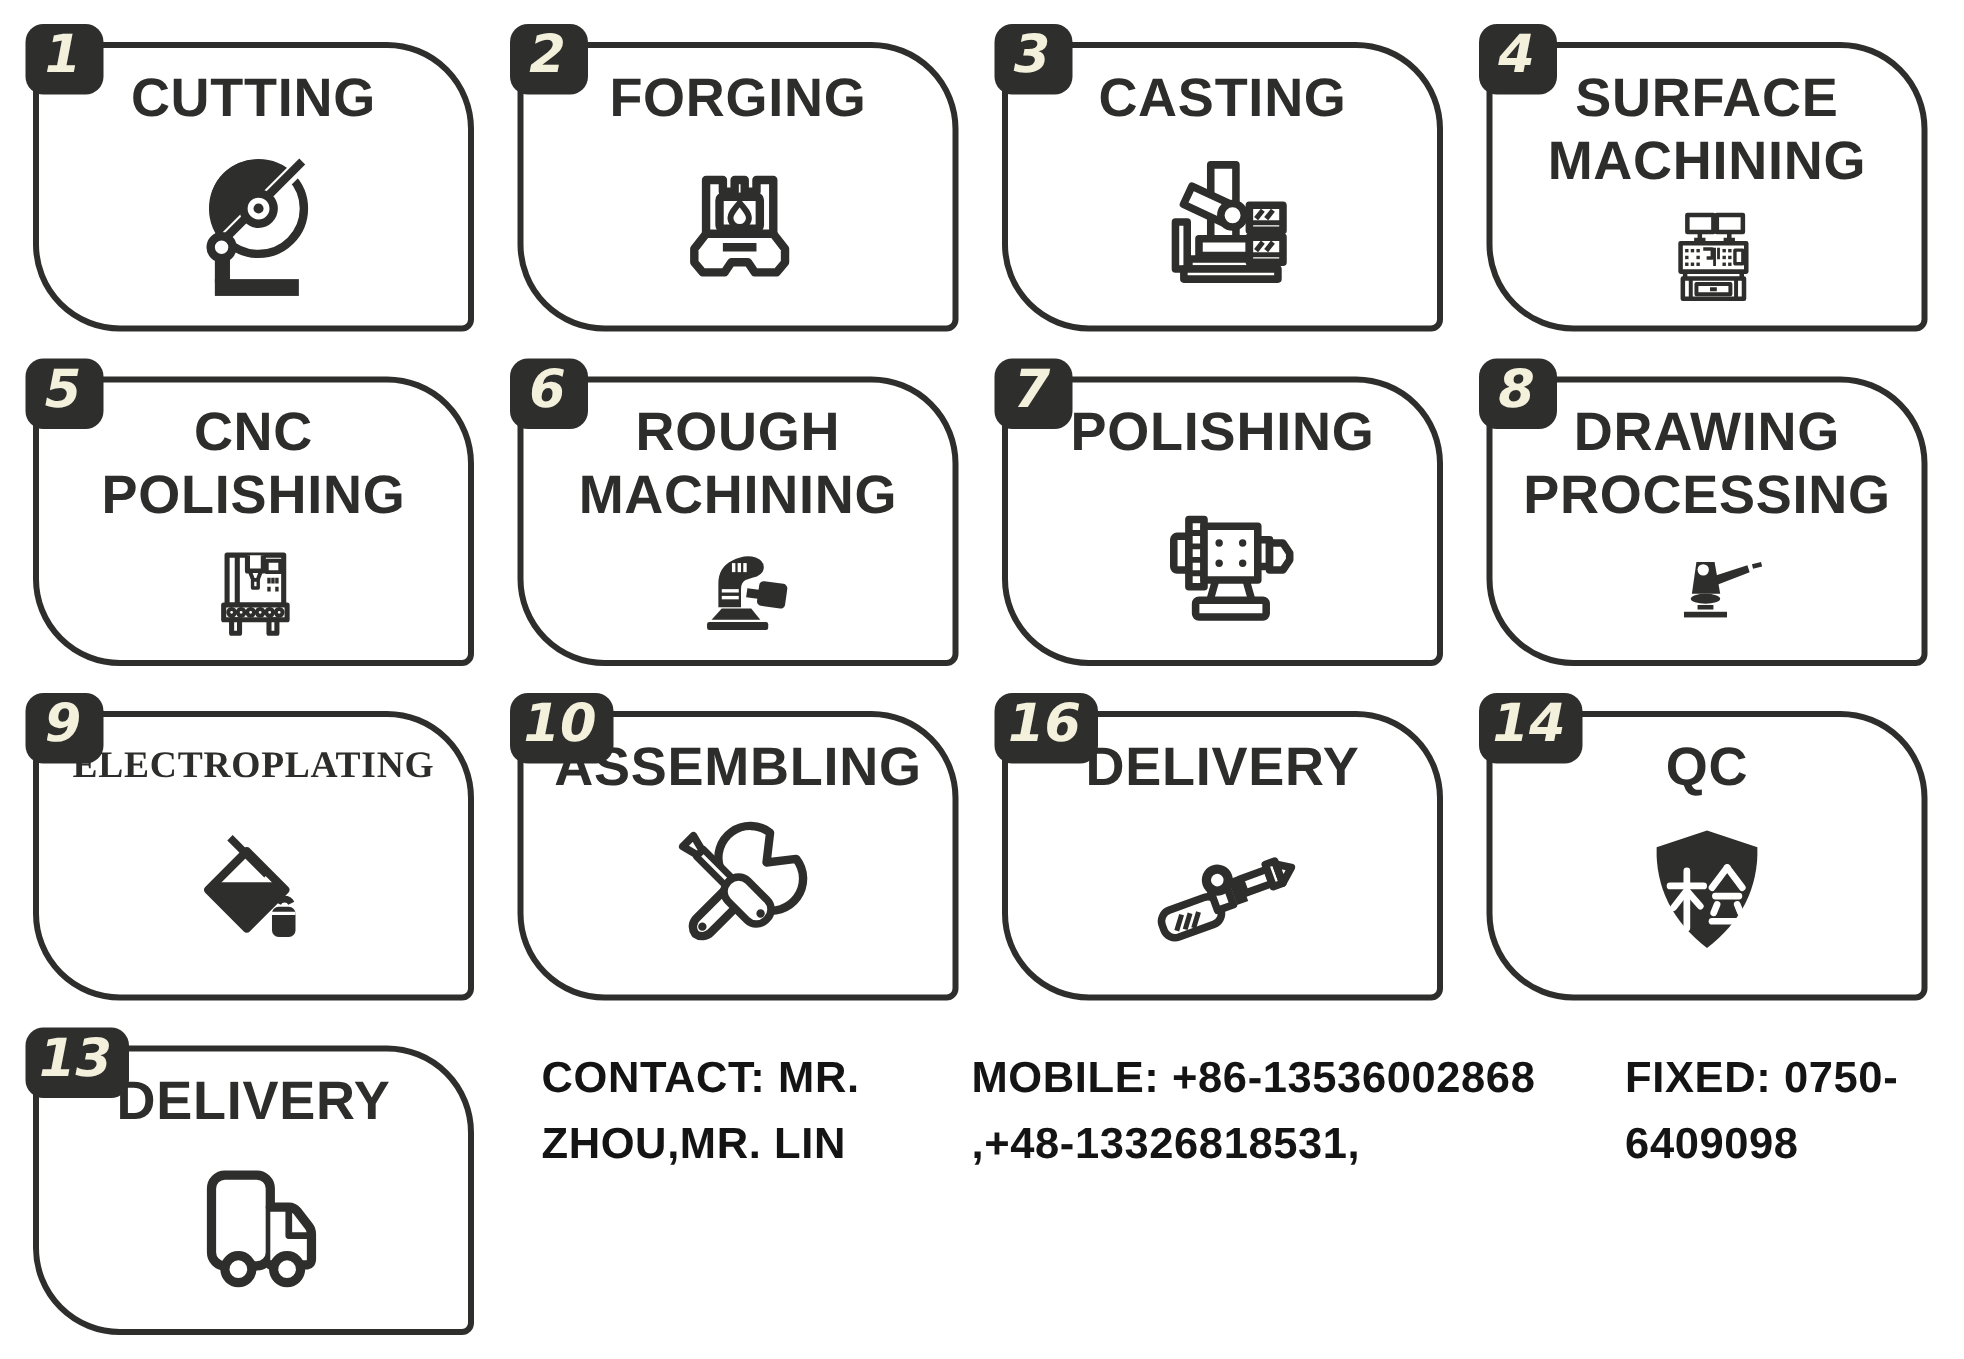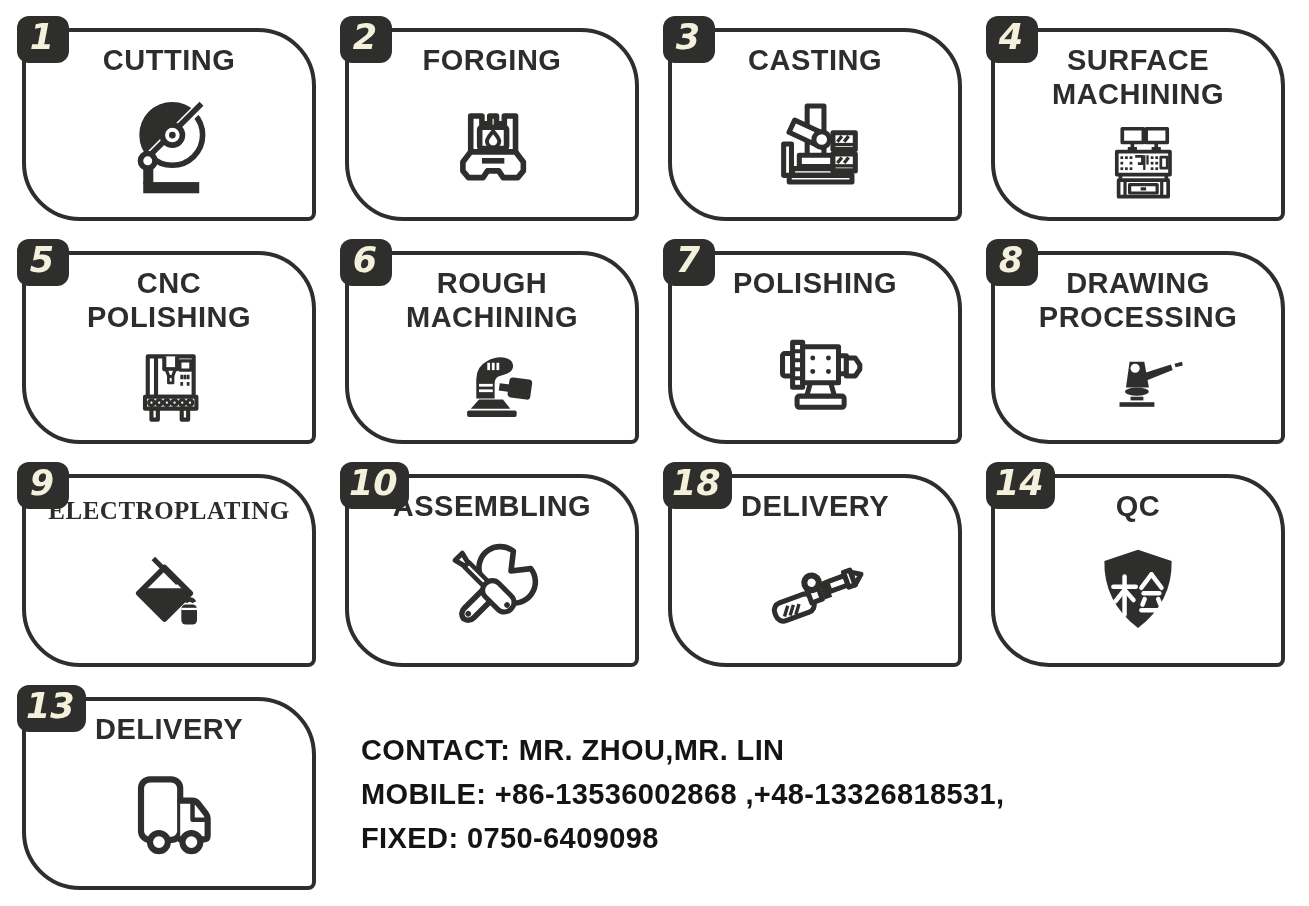--- a/index.html
+++ b/index.html
@@ -23,34 +23,34 @@
     position:absolute;left:-9px;top:-16px;
     background:var(--ink);color:var(--cream);
     min-width:52px;box-sizing:border-box;text-align:center;
     border-radius:12px;
     font-family:"DejaVu Sans",sans-serif;
     font-style:italic;font-weight:bold;font-size:35px;
     padding:2px 11px 6px 9px;line-height:1.1;
   }
   .title{
     margin-top:12px;
-    font-weight:700;font-size:29px;line-height:1.16;
+    font-weight:700;font-size:36px;line-height:1.16;
     letter-spacing:.5px;color:#2d2d2b;text-align:center;
     white-space:pre-line;
   }
   .title.small{font-size:25px;margin-top:18px;font-family:Liberation Serif, serif;}
   .icon{
     flex:1;min-height:0;width:100%;
     display:flex;align-items:center;justify-content:center;
     padding:4px 0 10px;box-sizing:border-box;
   }
   .icon svg{height:100%;max-height:112px;width:auto;}
   .contact{
     grid-column:2 / 5;grid-row:4;
-    display:flex;flex-direction:column;justify-content:center;
+    display:flex;flex-direction:row;justify-content:center;
     padding-left:16px;
     font-weight:700;font-size:29px;line-height:44px;
     color:#141414;letter-spacing:.4px;
   }
 </style>
 </head>
 <body>
 
 <div class="canvas" style="--ink: #2e2e2c; --cream: #f3f0dc;">
   <div class="grid" id="grid">
@@ -275,21 +275,21 @@
               <path d="M8,45.5 L18,48 L18,52 L8,54.5 Z"></path>
               <rect x="18" y="47" width="24" height="6" stroke-width="4"></rect>
               <rect x="42" y="41.5" width="32" height="17" rx="8"></rect>
               <circle cx="69" cy="50" r="2.5" fill="#2e2e2c" stroke="none"></circle>
             </g>
           </svg>
         </div>
   </div>
 
   <div class="card">
-    <div class="badge">18</div>
+    <div class="badge">16</div>
     <div class="title">DELIVERY</div>
     <div class="icon">
           <svg viewBox="0 0 100 100">
             <g transform="rotate(-20 50 52)" fill="#fff" stroke="#2e2e2c" stroke-width="4.5" stroke-linejoin="round">
               <rect x="10" y="50" width="36" height="17" rx="7"></rect>
               <path d="M17,63 L23,55 M22,64 L28,56 M27,65 L33,57" stroke-width="3"></path>
               <rect x="44" y="48" width="10" height="12"></rect>
               <circle cx="50" cy="43" r="6.5" stroke-width="5.5"></circle>
               <rect x="56" y="45" width="7" height="16" fill="#2e2e2c" stroke="none"></rect>
               <rect x="63" y="47" width="17" height="9"></rect>

